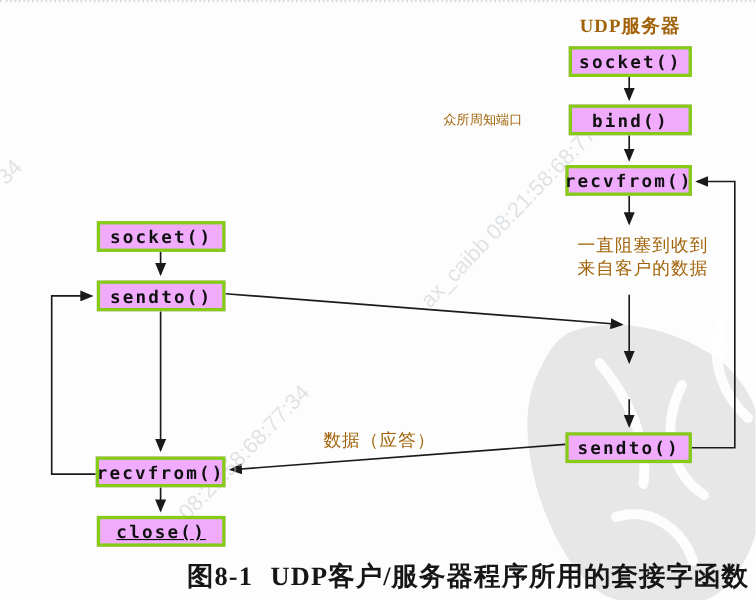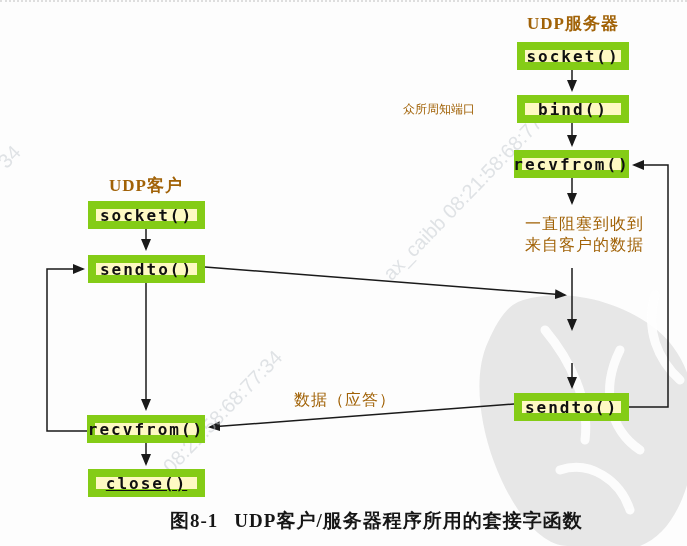--- a/index.html
+++ b/index.html
@@ -6,33 +6,33 @@
   .stage{
     position:relative;width:687px;height:546px;background:#fdfdfd;
     overflow:hidden;font-family:"Liberation Serif",serif;color:#141414;
   }
   .top-artifact{
     position:absolute;left:0;top:0;width:100%;height:0;
     border-top:2px dotted #cfcfcf;opacity:.65;
   }
   svg.layer{position:absolute;left:0;top:0;}
   .fnbox{
-    position:absolute;border:8px solid #84cc16;background:#fef9c3;
+    position:absolute;border:3px solid #84cc16;background:#f0abfc;
     display:flex;align-items:center;justify-content:center;
     font-family:"DejaVu Sans Mono","Liberation Mono",monospace;
     font-weight:bold;font-size:16px;letter-spacing:2px;color:#101010;
     box-sizing:border-box;
   }
   .cn{position:absolute;color:#a16207;}
   .col-title{font-size:17px;font-weight:600;text-align:center;letter-spacing:1px;}
   .side-label{font-size:12px;}
   .note{font-size:16px;text-align:right;line-height:21px;letter-spacing:1px;}
   .flow-label{font-size:16px;letter-spacing:1px;white-space:nowrap;}
   .caption{
-    position:absolute;font-size:19px;font-weight:bold;white-space:nowrap;
+    position:absolute;font-size:24px;font-weight:bold;white-space:nowrap;
     color:#161616;letter-spacing:1px;
   }
   .caption .num{margin-right:16px;}
   .wm{
     position:absolute;color:#c3c9cf;opacity:.5;white-space:nowrap;
     font-family:"Liberation Sans",sans-serif;pointer-events:none;
   }
   .wm-diag{font-size:20px;transform:rotate(-46deg);transform-origin:left bottom;}
   .wm-url{font-size:21px;color:#c6c9cc;opacity:.8;letter-spacing:1px;}
 </style>
@@ -78,21 +78,20 @@
 
       <line x1="205" y1="267" x2="565" y2="295" marker-end="url(#arr)"></line>
       <line x1="514" y1="404" x2="210" y2="427" marker-end="url(#arr)"></line>
     </g>
   </svg>
 
   <div class="wm wm-diag" style="left:175px;top:455px;">08:21:58:68:77:34</div>
   <div class="wm wm-diag" style="left:395px;top:262px;">ax_caibb 08:21:58:68:77:34</div>
   <div class="wm wm-diag" style="left:10px;top:150px;">34</div>
 
-  <div class="cn col-title" style="left:88px;top:174px;width:116px;">UDP客户</div>
   <div class="fnbox" style="left:88px;top:201px;width:117px;height:28px;">socket()</div>
   <div class="fnbox" style="left:88px;top:255px;width:117px;height:28px;">sendto()</div>
   <div class="fnbox" style="left:87px;top:415px;width:118px;height:28px;">recvfrom()</div>
   <div class="fnbox" style="left:88px;top:469px;width:117px;height:28px;text-decoration:underline;">close()</div>
 
   <div class="cn col-title" style="left:505px;top:12px;width:136px;">UDP服务器</div>
   <div class="fnbox" style="left:517px;top:42px;width:112px;height:28px;">socket()</div>
   <div class="cn side-label" style="left:403px;top:101px;width:110px;">众所周知端口</div>
   <div class="fnbox" style="left:517px;top:95px;width:112px;height:28px;">bind()</div>
   <div class="fnbox" style="left:514px;top:150px;width:115px;height:28px;">recvfrom()</div>

